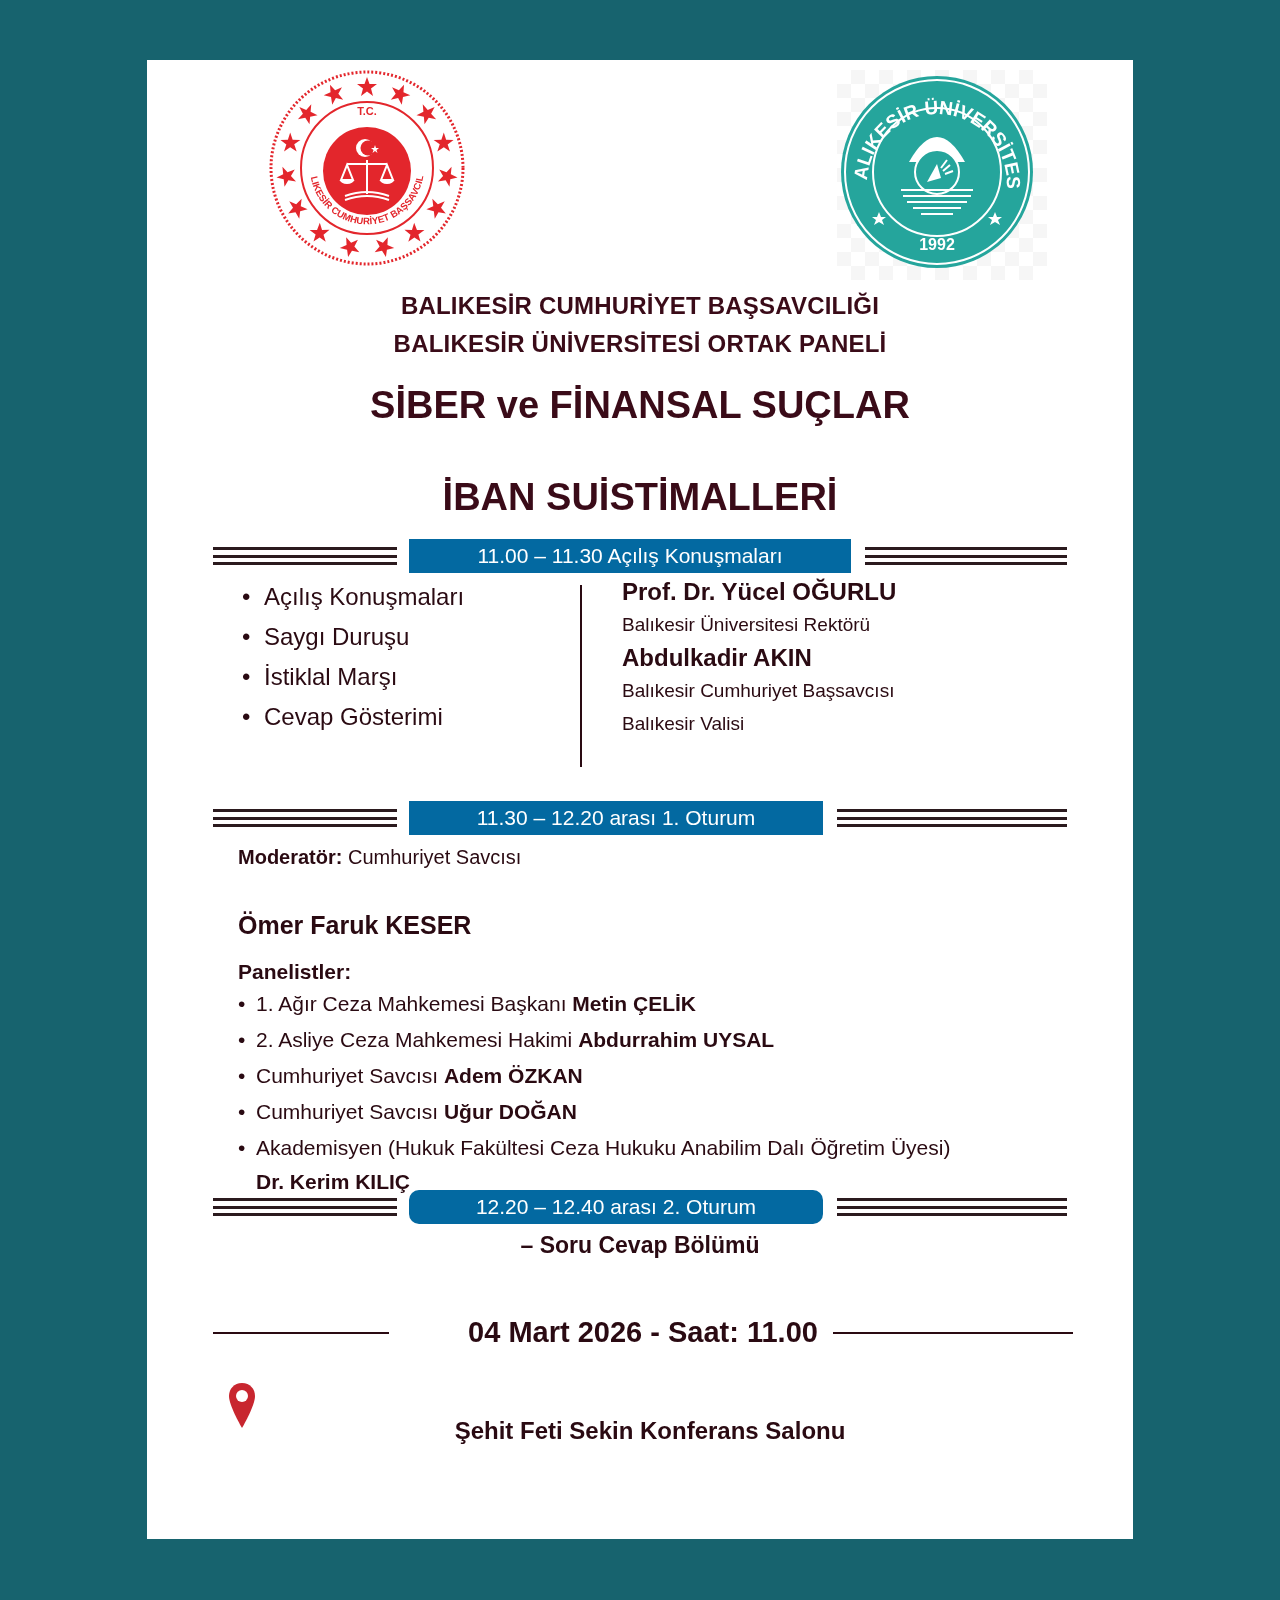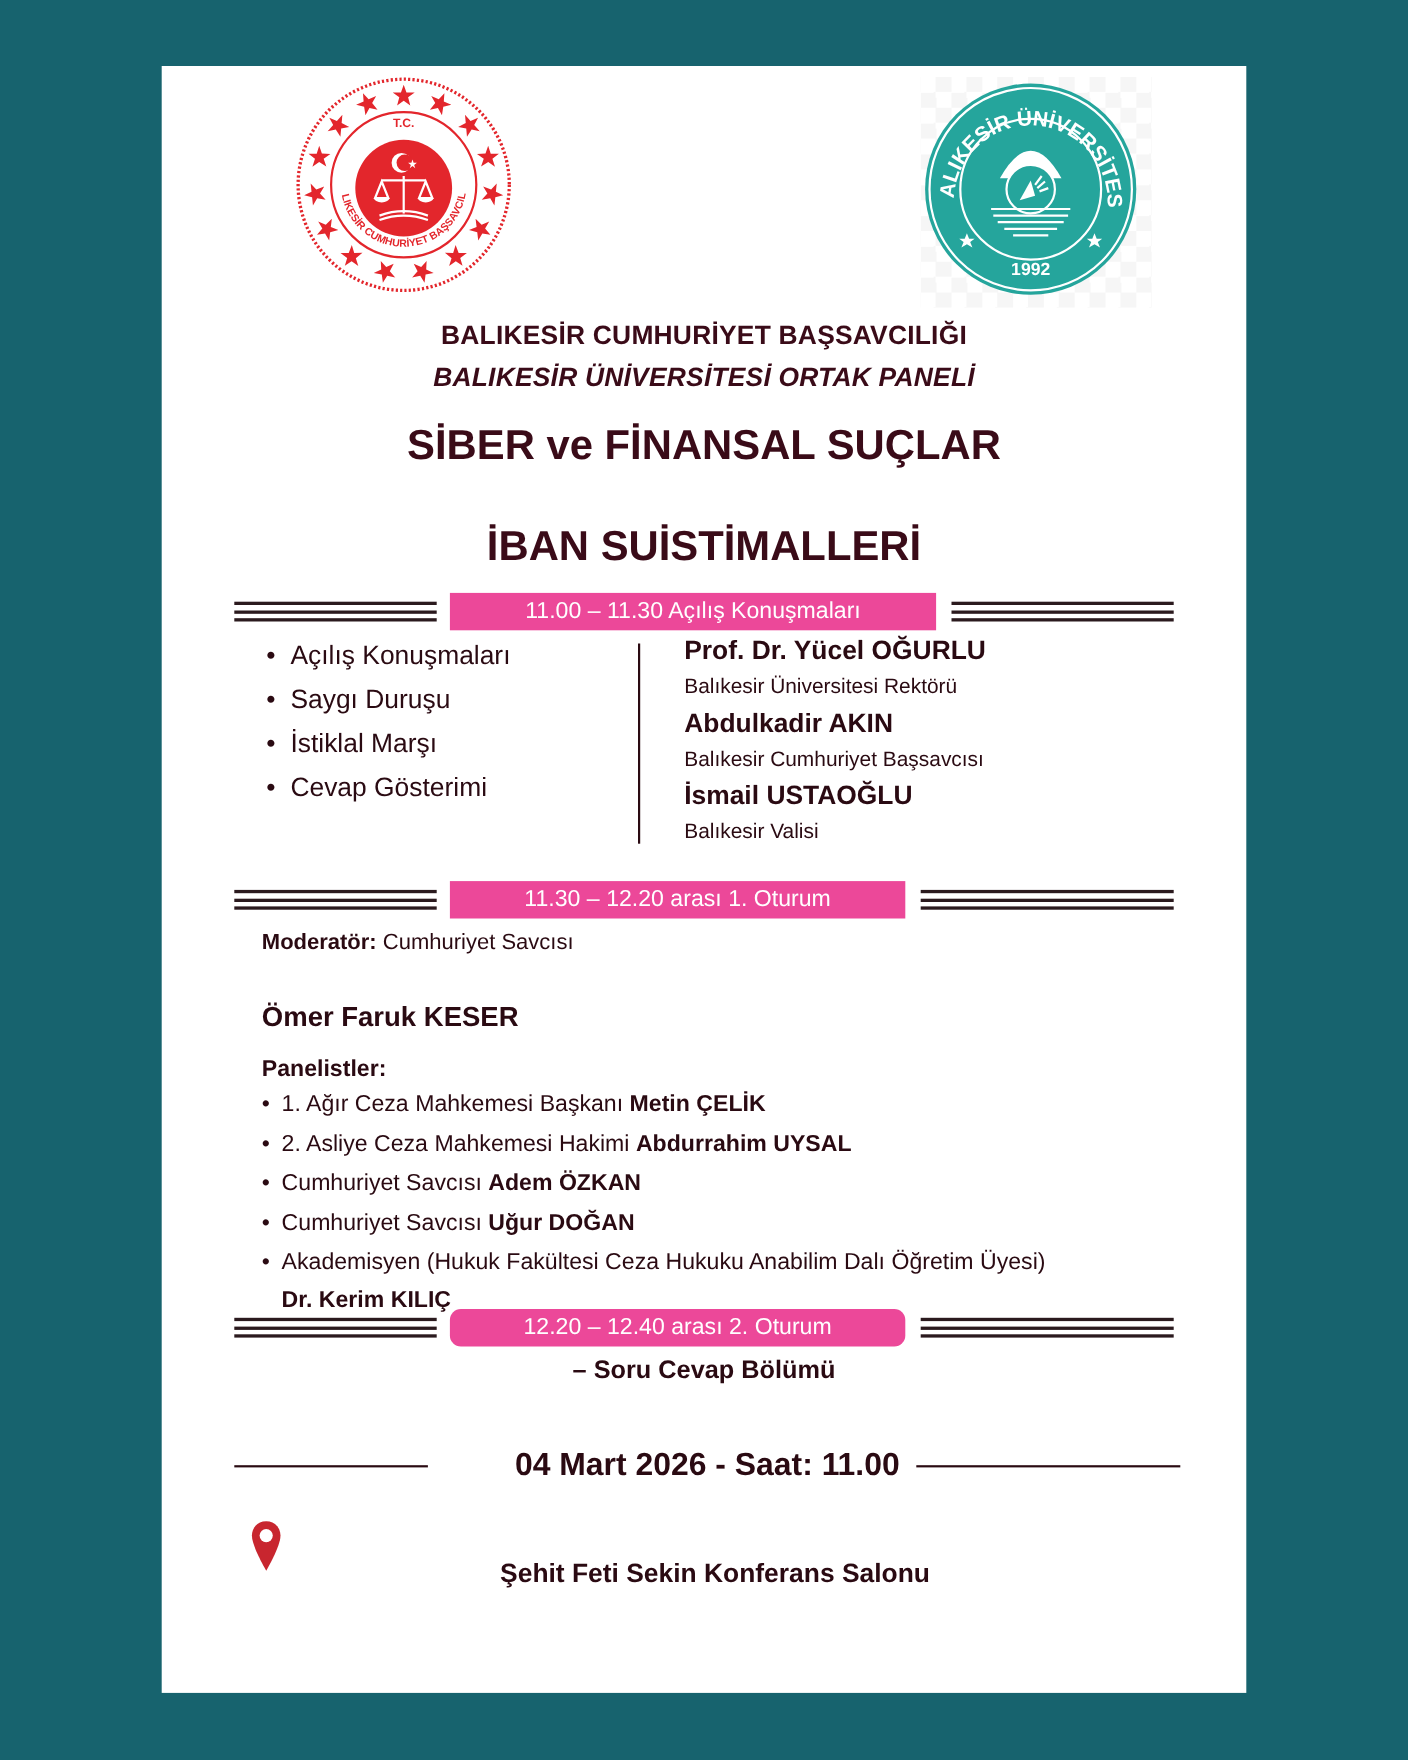--- a/index.html
+++ b/index.html
@@ -46,21 +46,21 @@
       position: absolute; top: 8px; height: 18px;
       border-top: 3px solid #2b1a1e; border-bottom: 3px solid #2b1a1e;
       box-sizing: border-box;
     }
     .triple-line::after {
       content: ""; position: absolute; left: 0; right: 0; top: 4.5px;
       border-top: 3px solid #2b1a1e;
     }
     .banner {
       position: absolute; top: 0; height: 34px;
-      background: #ec4899;
+      background: #0369a1;
       color: #ffffff; font-size: 21px; font-weight: 400;
       display: flex; align-items: center; justify-content: center;
       white-space: nowrap;
     }
 
     .bullet-list { left: 95px; top: 517px; }
     .bullet-item {
       font-size: 24px; height: 40px; line-height: 40px; color: #2a0a12;
       white-space: nowrap;
     }
@@ -166,21 +166,21 @@
     <g stroke="#fff" stroke-width="2">
       <line x1="64" y1="118" x2="136" y2="118"></line>
       <line x1="66" y1="124" x2="134" y2="124"></line>
       <line x1="70" y1="130" x2="130" y2="130"></line>
       <line x1="76" y1="136" x2="124" y2="136"></line>
       <line x1="84" y1="142" x2="116" y2="142"></line>
     </g>
   </svg>
 
   <div class="abs org-line" style="top:232px;">BALIKESİR CUMHURİYET BAŞSAVCILIĞI</div>
-  <div class="abs org-line" style="top:270px;font-style:italic;">BALIKESİR ÜNİVERSİTESİ ORTAK PANELİ</div>
+  <div class="abs org-line" style="top:270px;">BALIKESİR ÜNİVERSİTESİ ORTAK PANELİ</div>
 
   <div class="abs title-line" style="top:323px;">SİBER ve FİNANSAL SUÇLAR</div>
   <div class="abs title-line" style="top:415px;">İBAN SUİSTİMALLERİ</div>
 
   <div class="abs banner-row" style="top:479px;">
     <div class="triple-line" style="left:0; width:184px;"></div>
     <div class="banner" style="left:196px; width:442px;">11.00 – 11.30 Açılış Konuşmaları</div>
     <div class="triple-line" style="left:652px; width:202px;"></div>
   </div>
 
@@ -190,21 +190,20 @@
     <div class="bullet-item"><span class="dot">•</span><span>İstiklal Marşı</span></div>
     <div class="bullet-item"><span class="dot">•</span><span>Cevap Gösterimi</span></div>
   </div>
   <div class="abs vdivider"></div>
 
   <div class="abs speakers">
     <div class="sp-name">Prof. Dr. Yücel OĞURLU</div>
     <div class="sp-role">Balıkesir Üniversitesi Rektörü</div>
     <div class="sp-name">Abdulkadir AKIN</div>
     <div class="sp-role">Balıkesir Cumhuriyet Başsavcısı</div>
-    <div class="sp-name">İsmail USTAOĞLU</div>
     <div class="sp-role">Balıkesir Valisi</div>
   </div>
 
   <div class="abs banner-row" style="top:741px;">
     <div class="triple-line" style="left:0; width:184px;"></div>
     <div class="banner" style="left:196px; width:414px;">11.30 – 12.20 arası 1. Oturum</div>
     <div class="triple-line" style="left:624px; width:230px;"></div>
   </div>
 
   <div class="abs mod-block">

